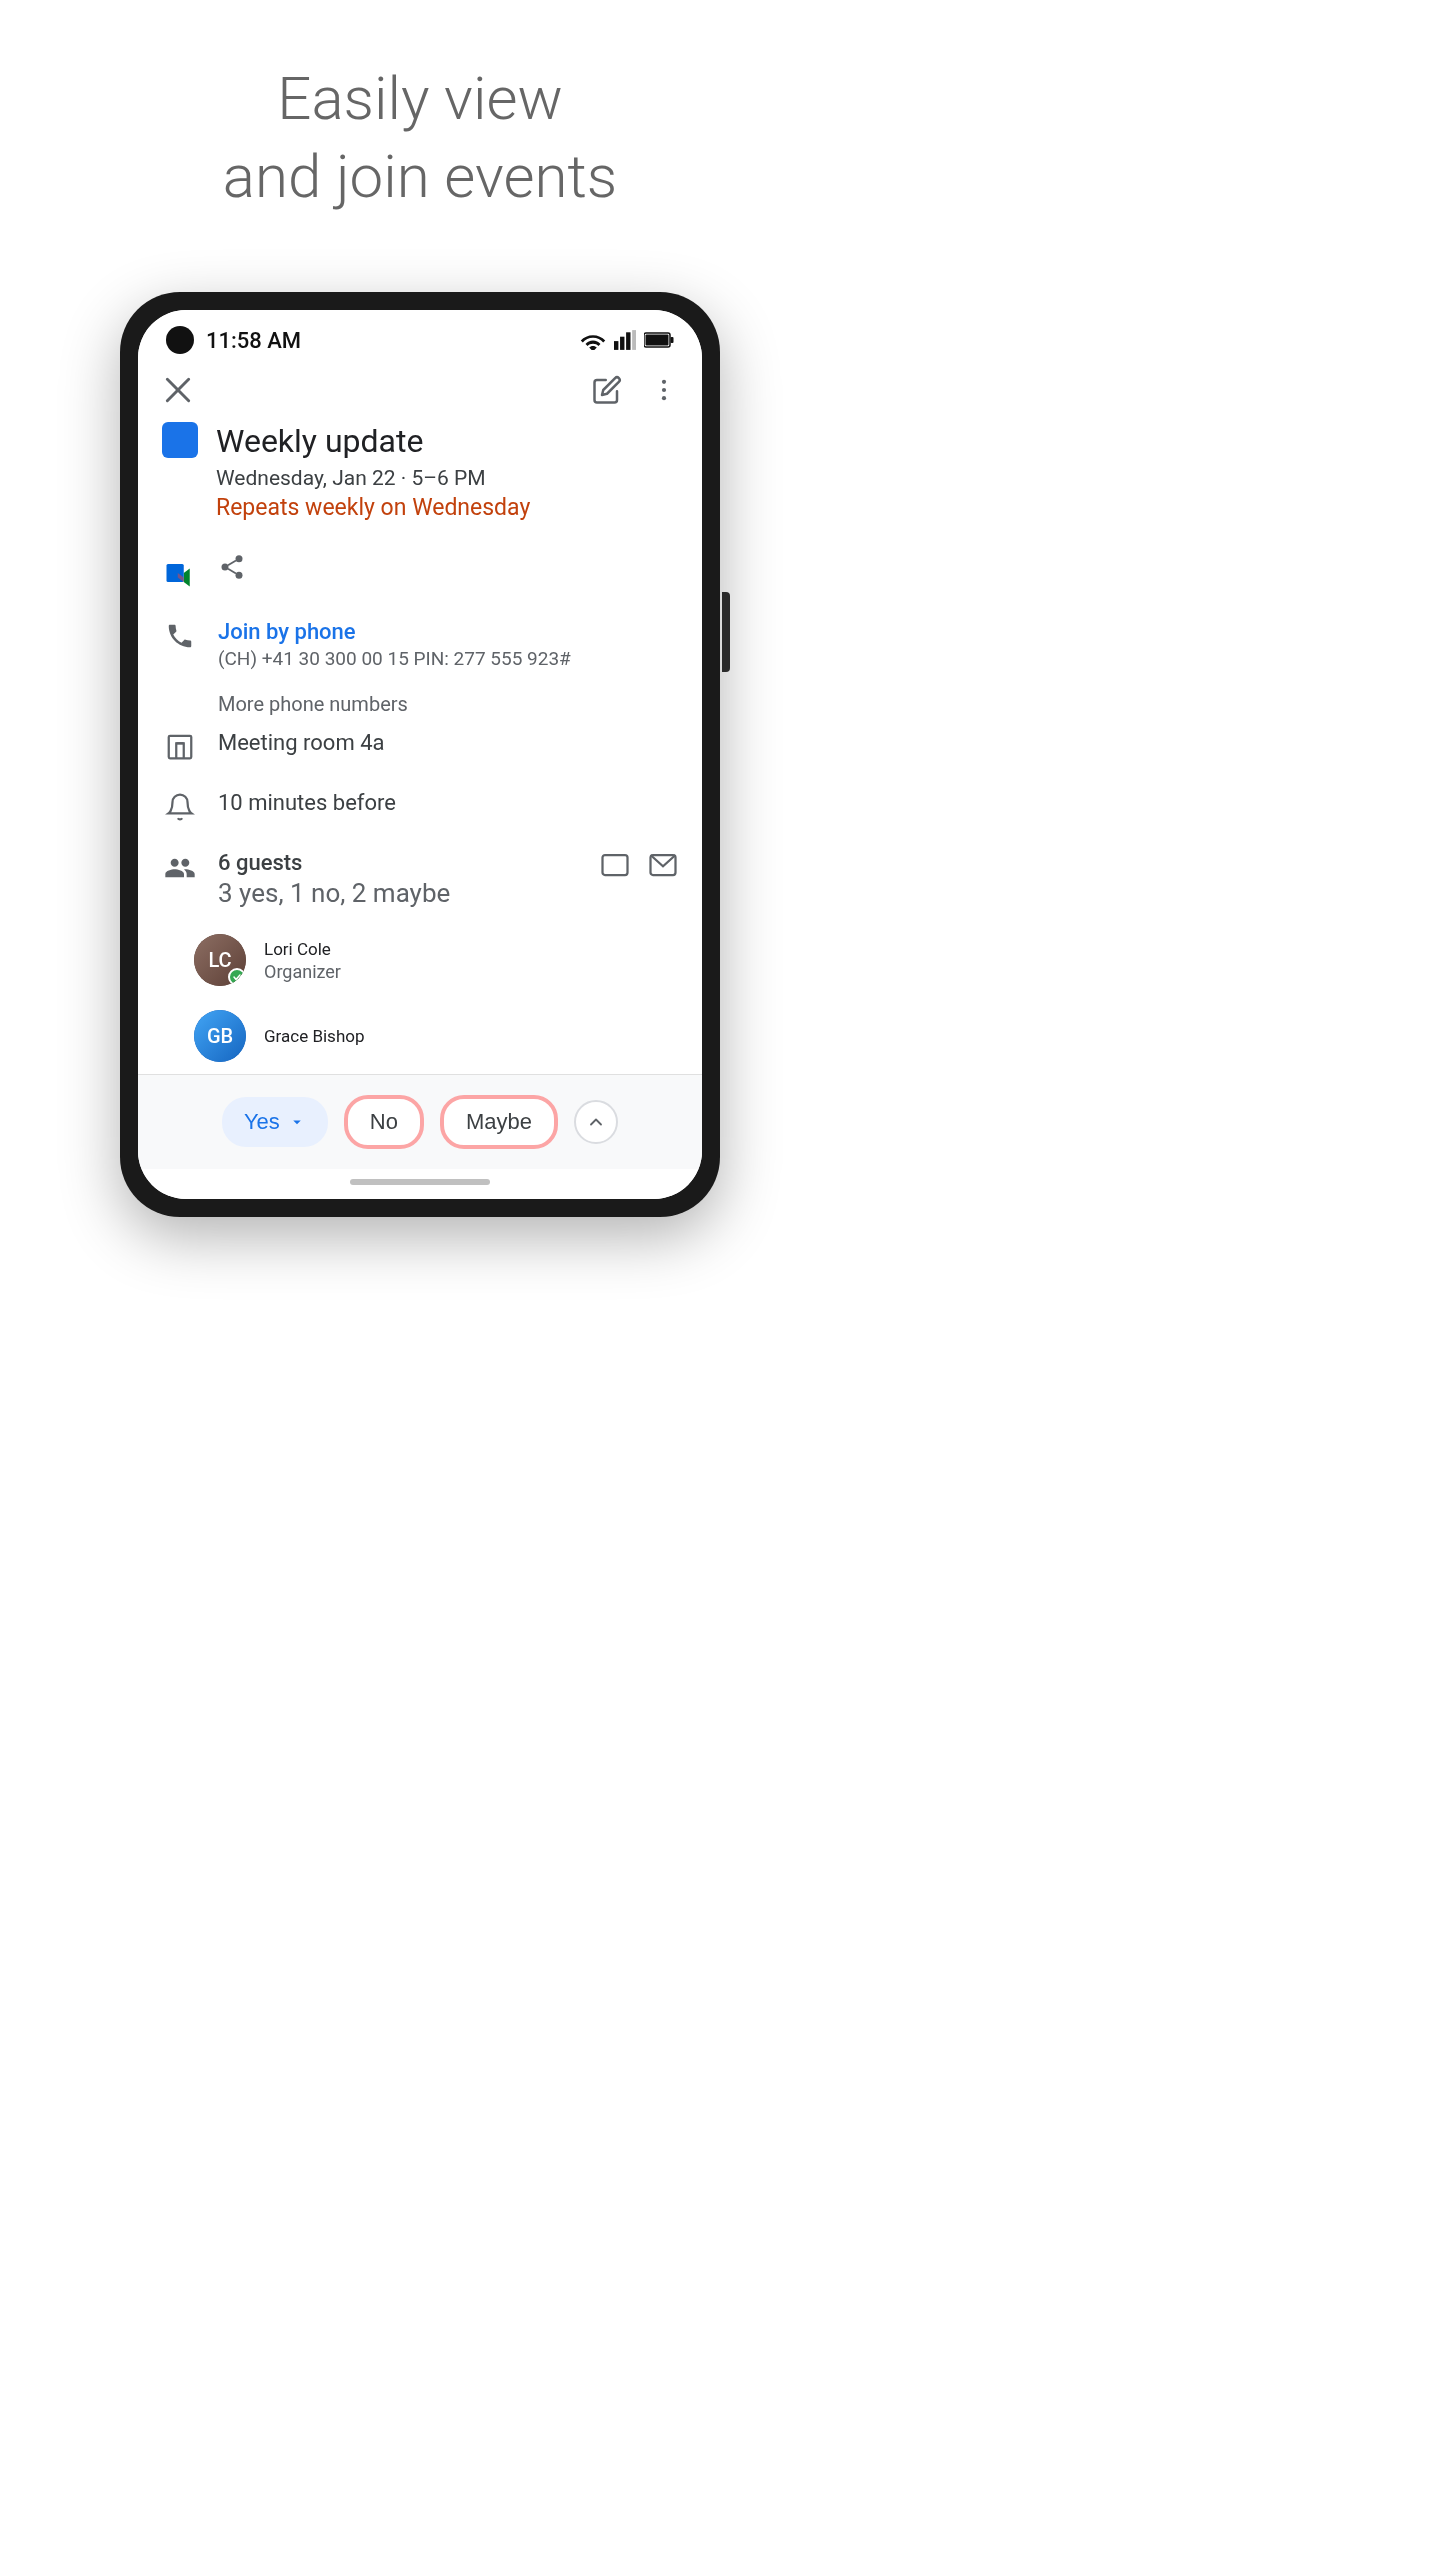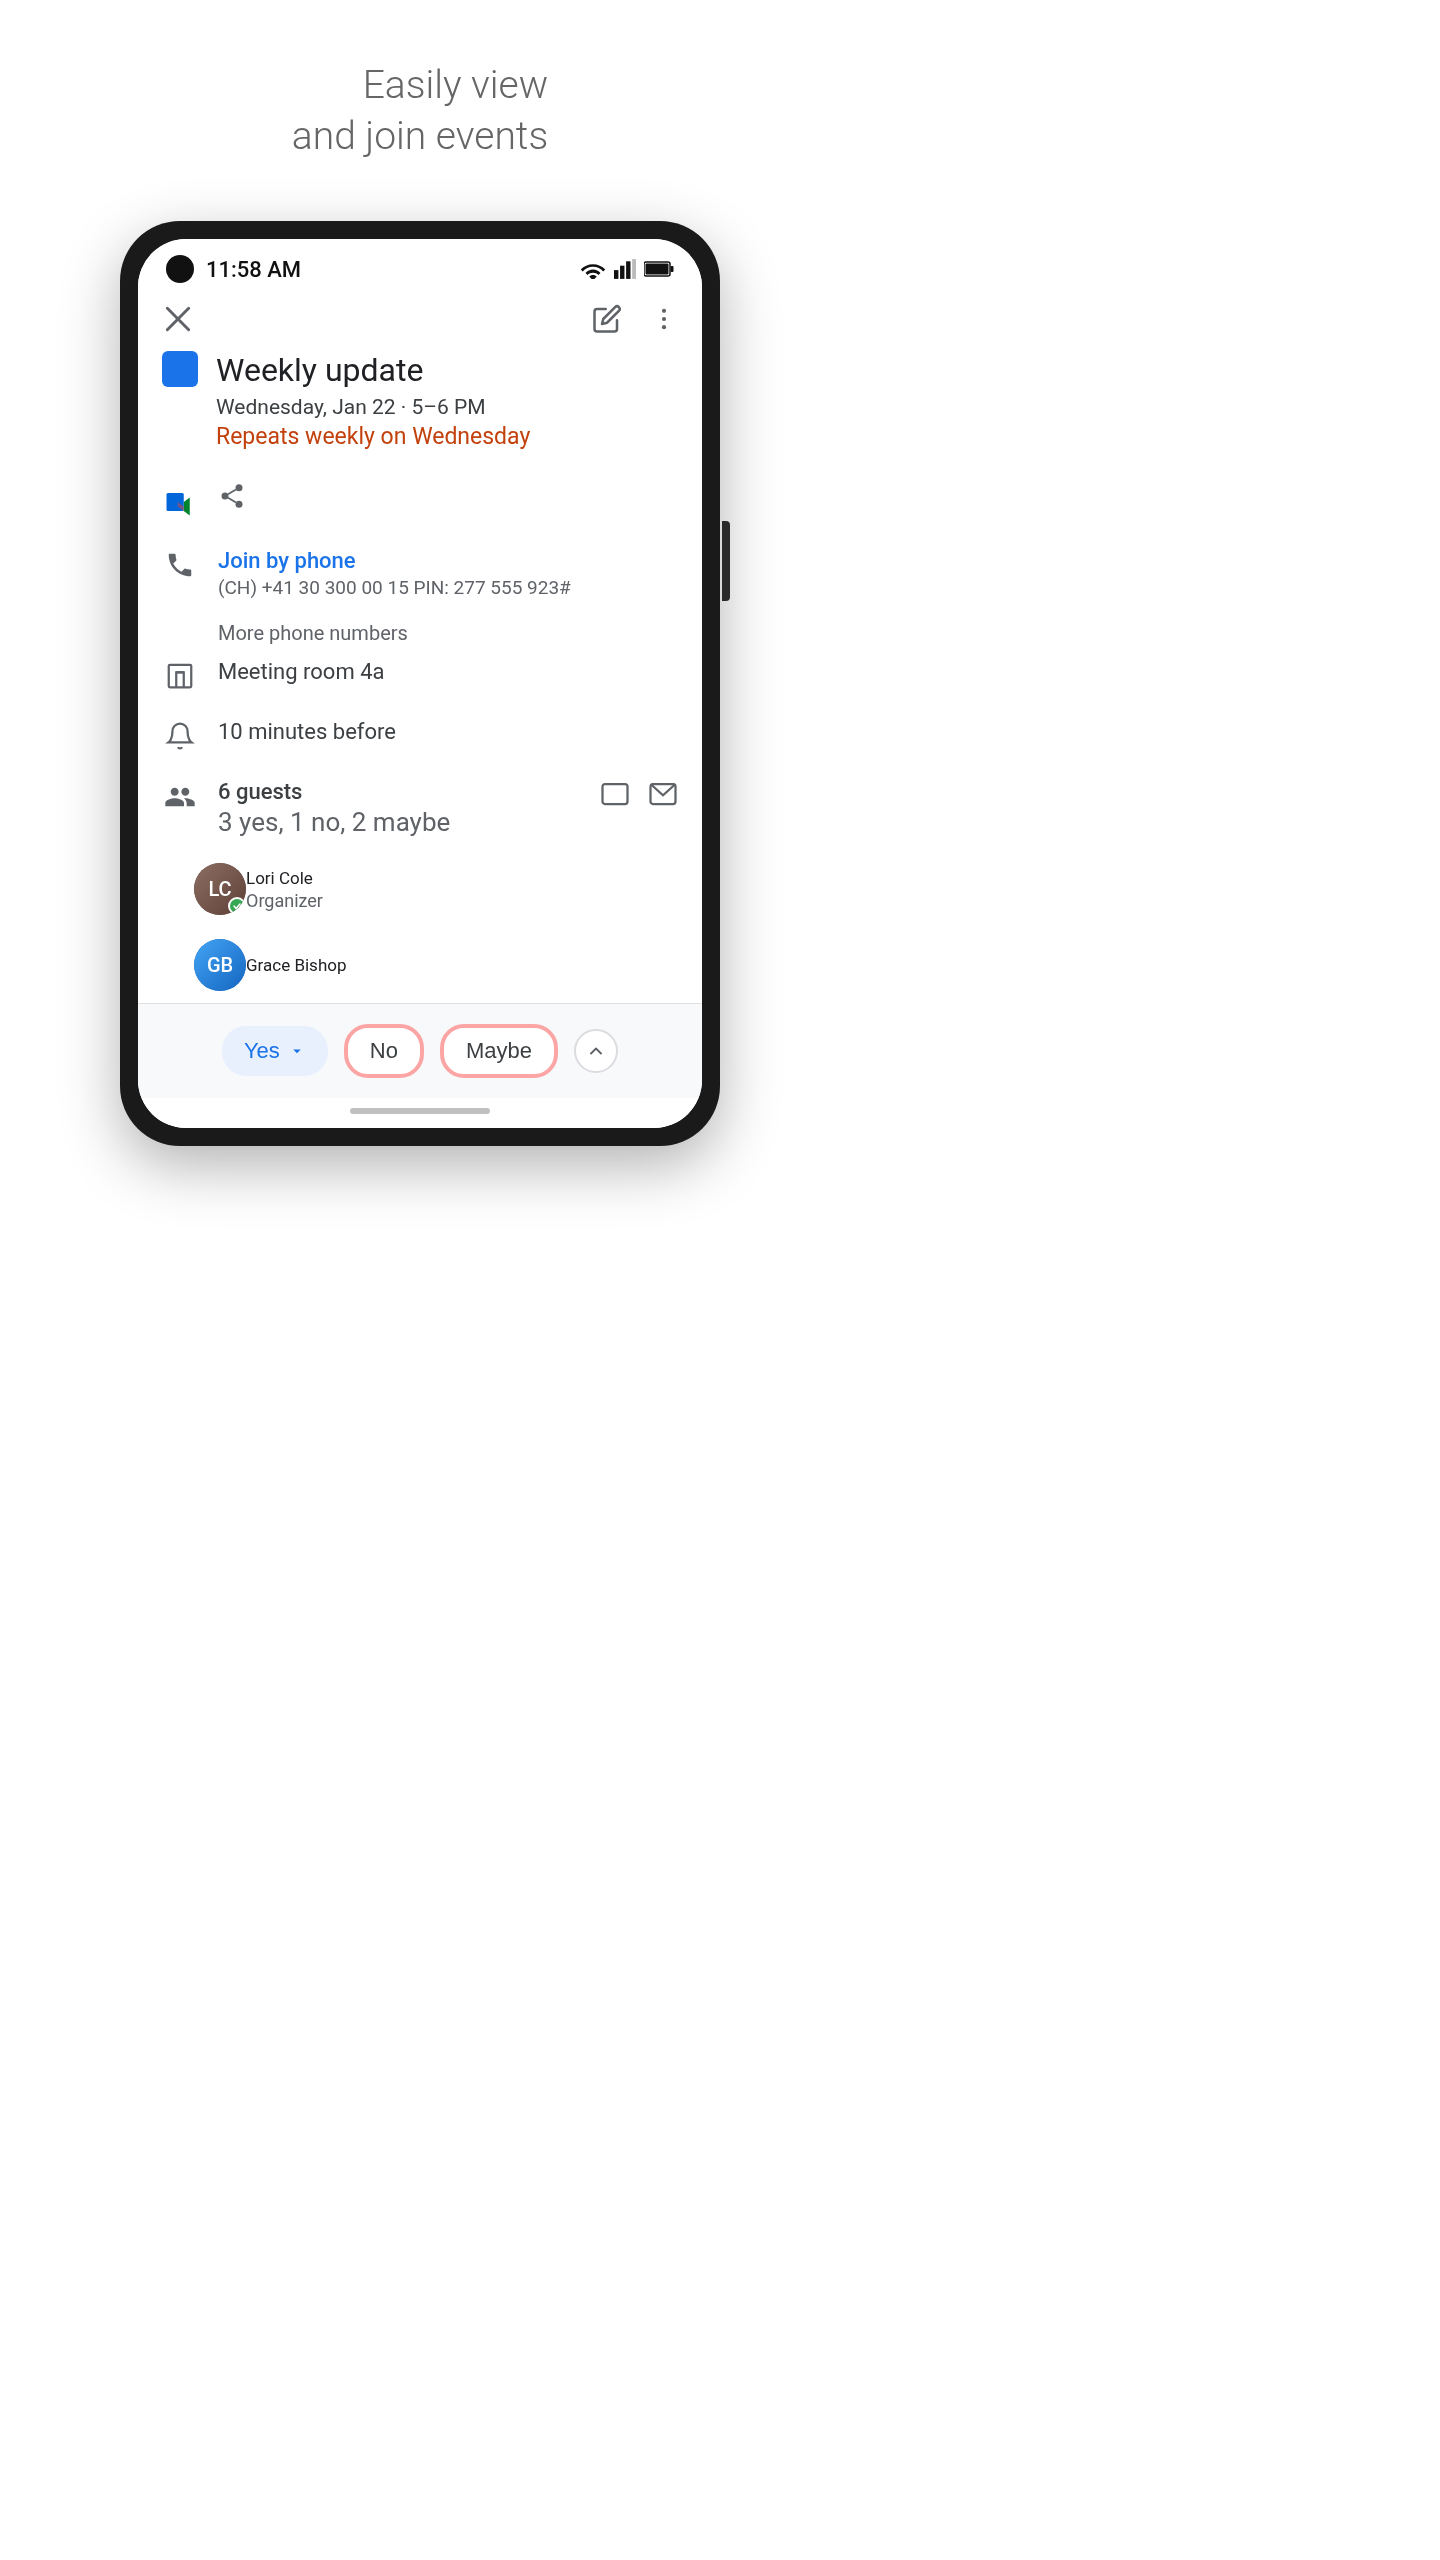--- a/index.html
+++ b/index.html
@@ -7,26 +7,26 @@
       background: #ffffff;
       font-family: 'Roboto', Arial, sans-serif;
       width: 840px;
       min-height: 1500px;
       display: flex;
       flex-direction: column;
       align-items: center;
     }
 
     .headline {
-      text-align: right;
+      text-align: center;
       color: #666;
-      font-size: 39px;
+      font-size: 60px;
       font-weight: 300;
       margin-top: 60px;
-      margin-bottom: 60px;
+      margin-bottom: 76px;
       line-height: 1.3;
     }
 
     .phone-outer {
       width: 600px;
       background: #1a1a1a;
       border-radius: 60px;
       padding: 18px;
       box-shadow: 0 20px 60px rgba(0,0,0,0.3);
       position: relative;
@@ -227,20 +227,21 @@
 
     .guest-actions {
       display: flex;
       gap: 18px;
     }
 
     
     .guest-item {
       display: flex;
       align-items: center;
+      gap: 18px;
       padding: 12px 0 12px 56px;
     }
 
     .avatar {
       width: 52px;
       height: 52px;
       border-radius: 50%;
       overflow: hidden;
       flex-shrink: 0;
       position: relative;

